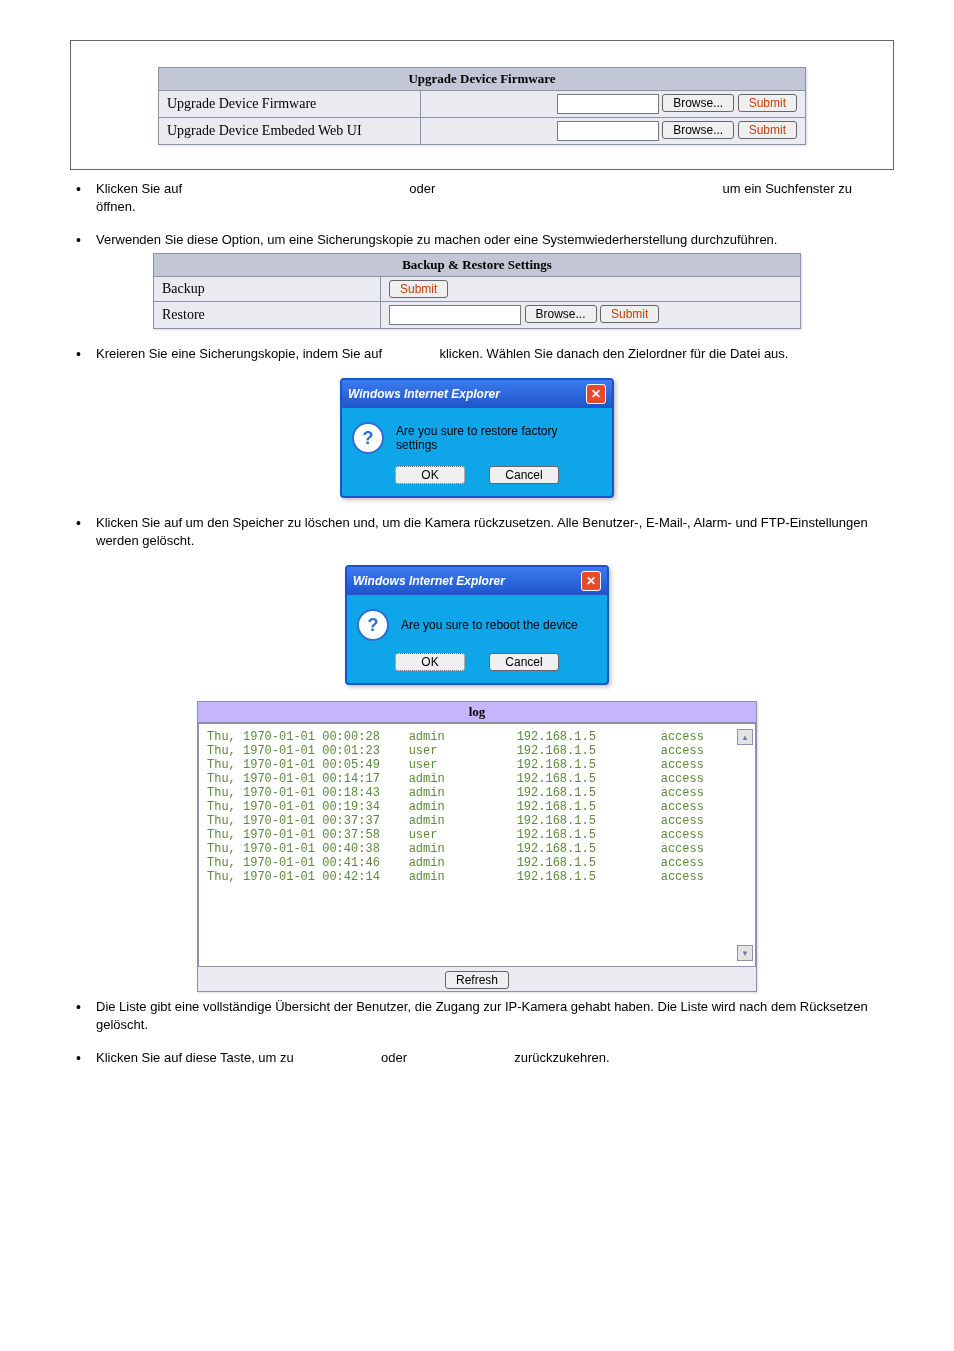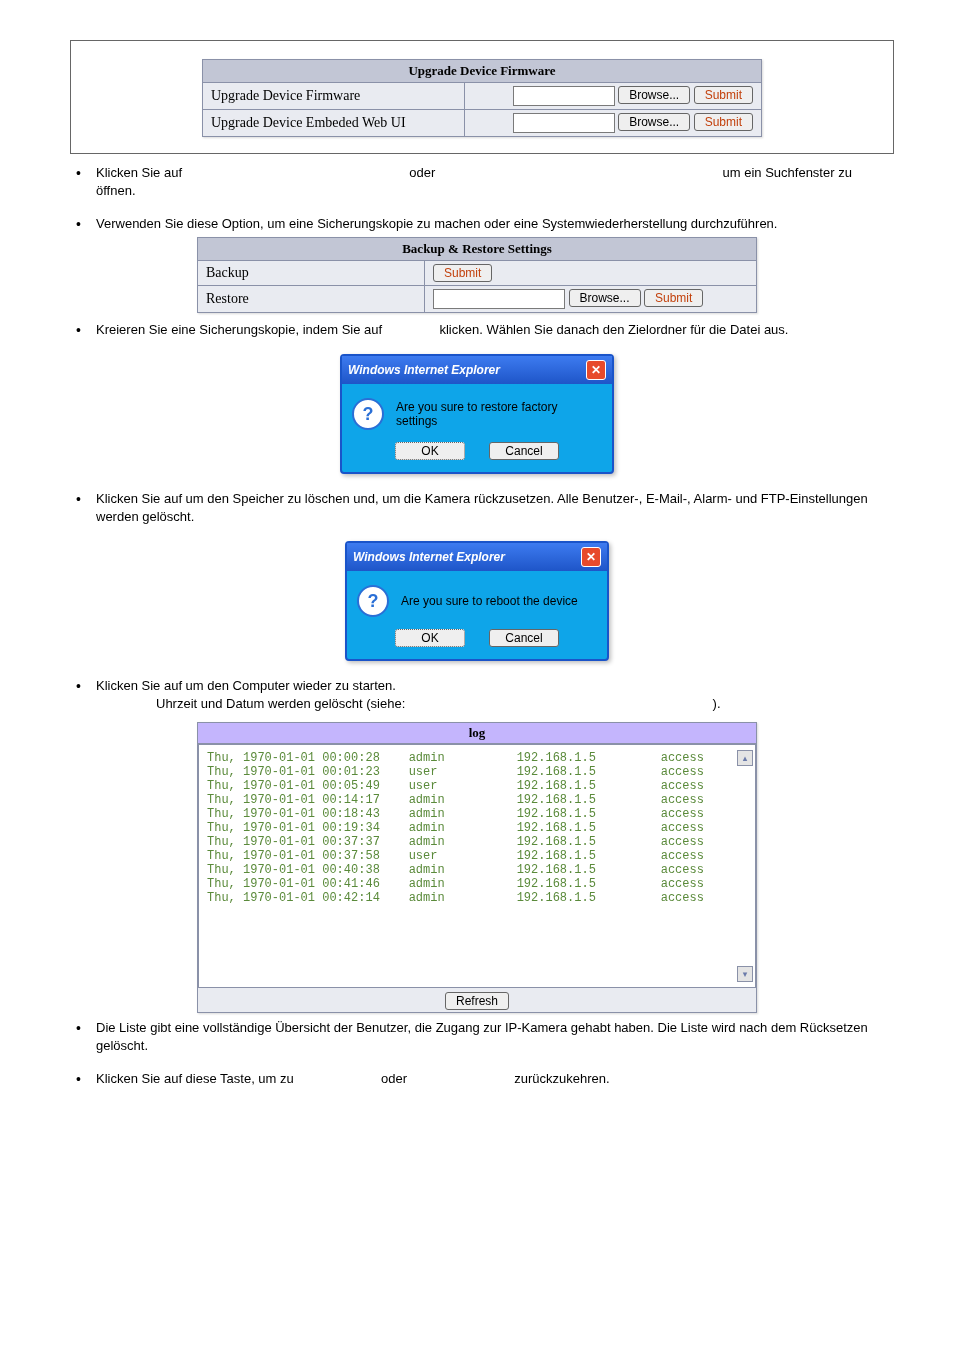--- a/index.html
+++ b/index.html
@@ -1,18 +1,18 @@
 <!DOCTYPE html>
 <html><head>
 <meta charset="utf-8">
 <style>
 html,body{margin:0;padding:0;background:#fff;font-family:Verdana,Arial,sans-serif;font-size:13px;color:#000}
 .page{width:954px;margin:0 auto;position:relative;min-height:1351px;padding:20px 0 60px}
 .outer-frame{border:1px solid #666;margin:20px 60px 10px 70px;padding:10px 0 8px}
-.inner-table{width:560px;margin:8px auto;border-collapse:collapse;font-family:"Times New Roman",serif;font-size:14px;box-shadow:1px 1px 2px rgba(0,0,0,.15)}
+.inner-table{width:648px;margin:16px auto;border-collapse:collapse;font-family:"Times New Roman",serif;font-size:14px;box-shadow:1px 1px 2px rgba(0,0,0,.15)}
 .inner-table th{background:#c2c6d5;border:1px solid #8a91a8;font-weight:bold;font-size:13px;padding:3px 6px;text-align:center}
 .inner-table td{background:#e9ebf1;border:1px solid #8a91a8;padding:3px 8px}
 .td-first{width:245px}
 .td-ctrl{text-align:right;white-space:nowrap}
 .fileinput{border:1px solid #7a7a7a;background:#fff;width:100px;height:18px;display:inline-block;vertical-align:middle}
 .btn{font-family:Arial,sans-serif;font-size:12px;border:1px solid #666;border-radius:3px;background:#efefef;padding:1px 10px;cursor:pointer;color:#000}
 .btn-blue{color:#c2410c}
 .bul-list{list-style:none;padding:0;margin:6px 60px 0 72px}
 .bul-list>li{position:relative;padding-left:24px;margin:2px 0;line-height:1.35}
 .bul-list>li:before{content:"•";position:absolute;left:4px;top:0;font-size:14px}
@@ -142,31 +142,20 @@
       <span class="q-icon">?</span>
       <span>Are you sure to reboot the device</span>
     </div>
     <div class="dialog-btns">
       <button class="btn">OK</button>
       <button class="btn solid">Cancel</button>
     </div>
   </div>
 </div>
 
-<ul class="bul-list">
-  <li>
-    <span>Klicken Sie auf        um den Computer wieder zu starten.</span>
-    <span class="sub-indent">
-      <span class="red"></span>
-      <span>Uhrzeit und Datum werden gelöscht (siehe:</span>
-      <span style="display:inline-block;width:300px"></span>
-      <span>).</span>
-    </span>
-  </li>
-</ul>
 
 <div class="log-box">
   <div class="log-head">log</div>
   <div class="log-body">
     <div class="scroll-hint">▴</div>
     <pre class="log-text" id="log-lines">Thu, 1970-01-01 00:00:28    admin          192.168.1.5         access
 Thu, 1970-01-01 00:01:23    user           192.168.1.5         access
 Thu, 1970-01-01 00:05:49    user           192.168.1.5         access
 Thu, 1970-01-01 00:14:17    admin          192.168.1.5         access
 Thu, 1970-01-01 00:18:43    admin          192.168.1.5         access

